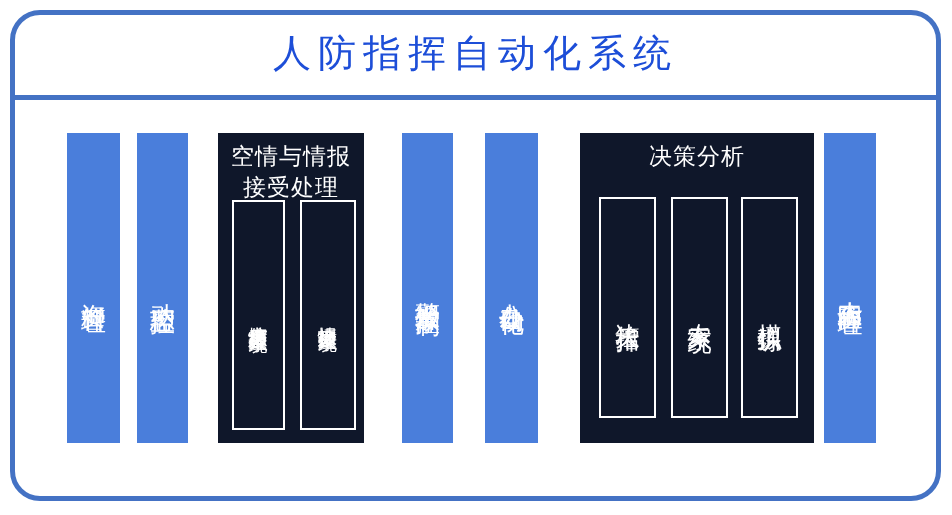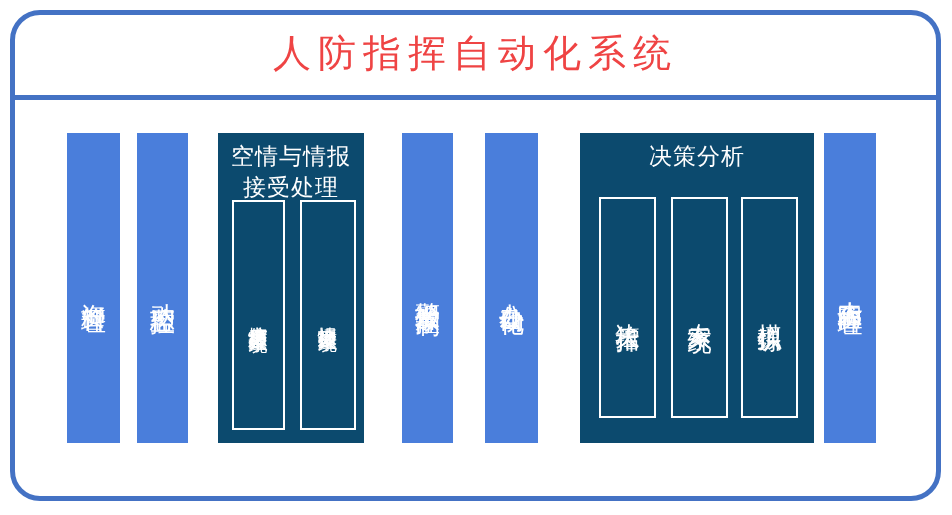--- a/index.html
+++ b/index.html
@@ -33,21 +33,21 @@
     top: 10px;
     width: 931px;
     height: 86px;
     display: flex;
     align-items: center;
     justify-content: center;
   }
   .diagram-title {
     font-size: 38px;
     letter-spacing: 7px;
-    color: #ef4444;
+    color: #1d4ed8;
     white-space: nowrap;
   }
   .divider {
     position: absolute;
     left: 10px;
     top: 95px;
     width: 931px;
     height: 5px;
     background: #4472C4;
   }
@@ -68,21 +68,21 @@
     font-size: 25px;
     letter-spacing: 2px;
     line-height: 1;
     white-space: nowrap;
   }
   
   .group {
     position: absolute;
     top: 133px;
     height: 310px;
-    background: #0c4a6e;
+    background: #0f172a;
   }
   .group-header {
     position: absolute;
     top: 8px;
     left: 0;
     width: 100%;
     text-align: center;
     color: #ffffff;
     font-size: 23px;
     line-height: 1.35;

